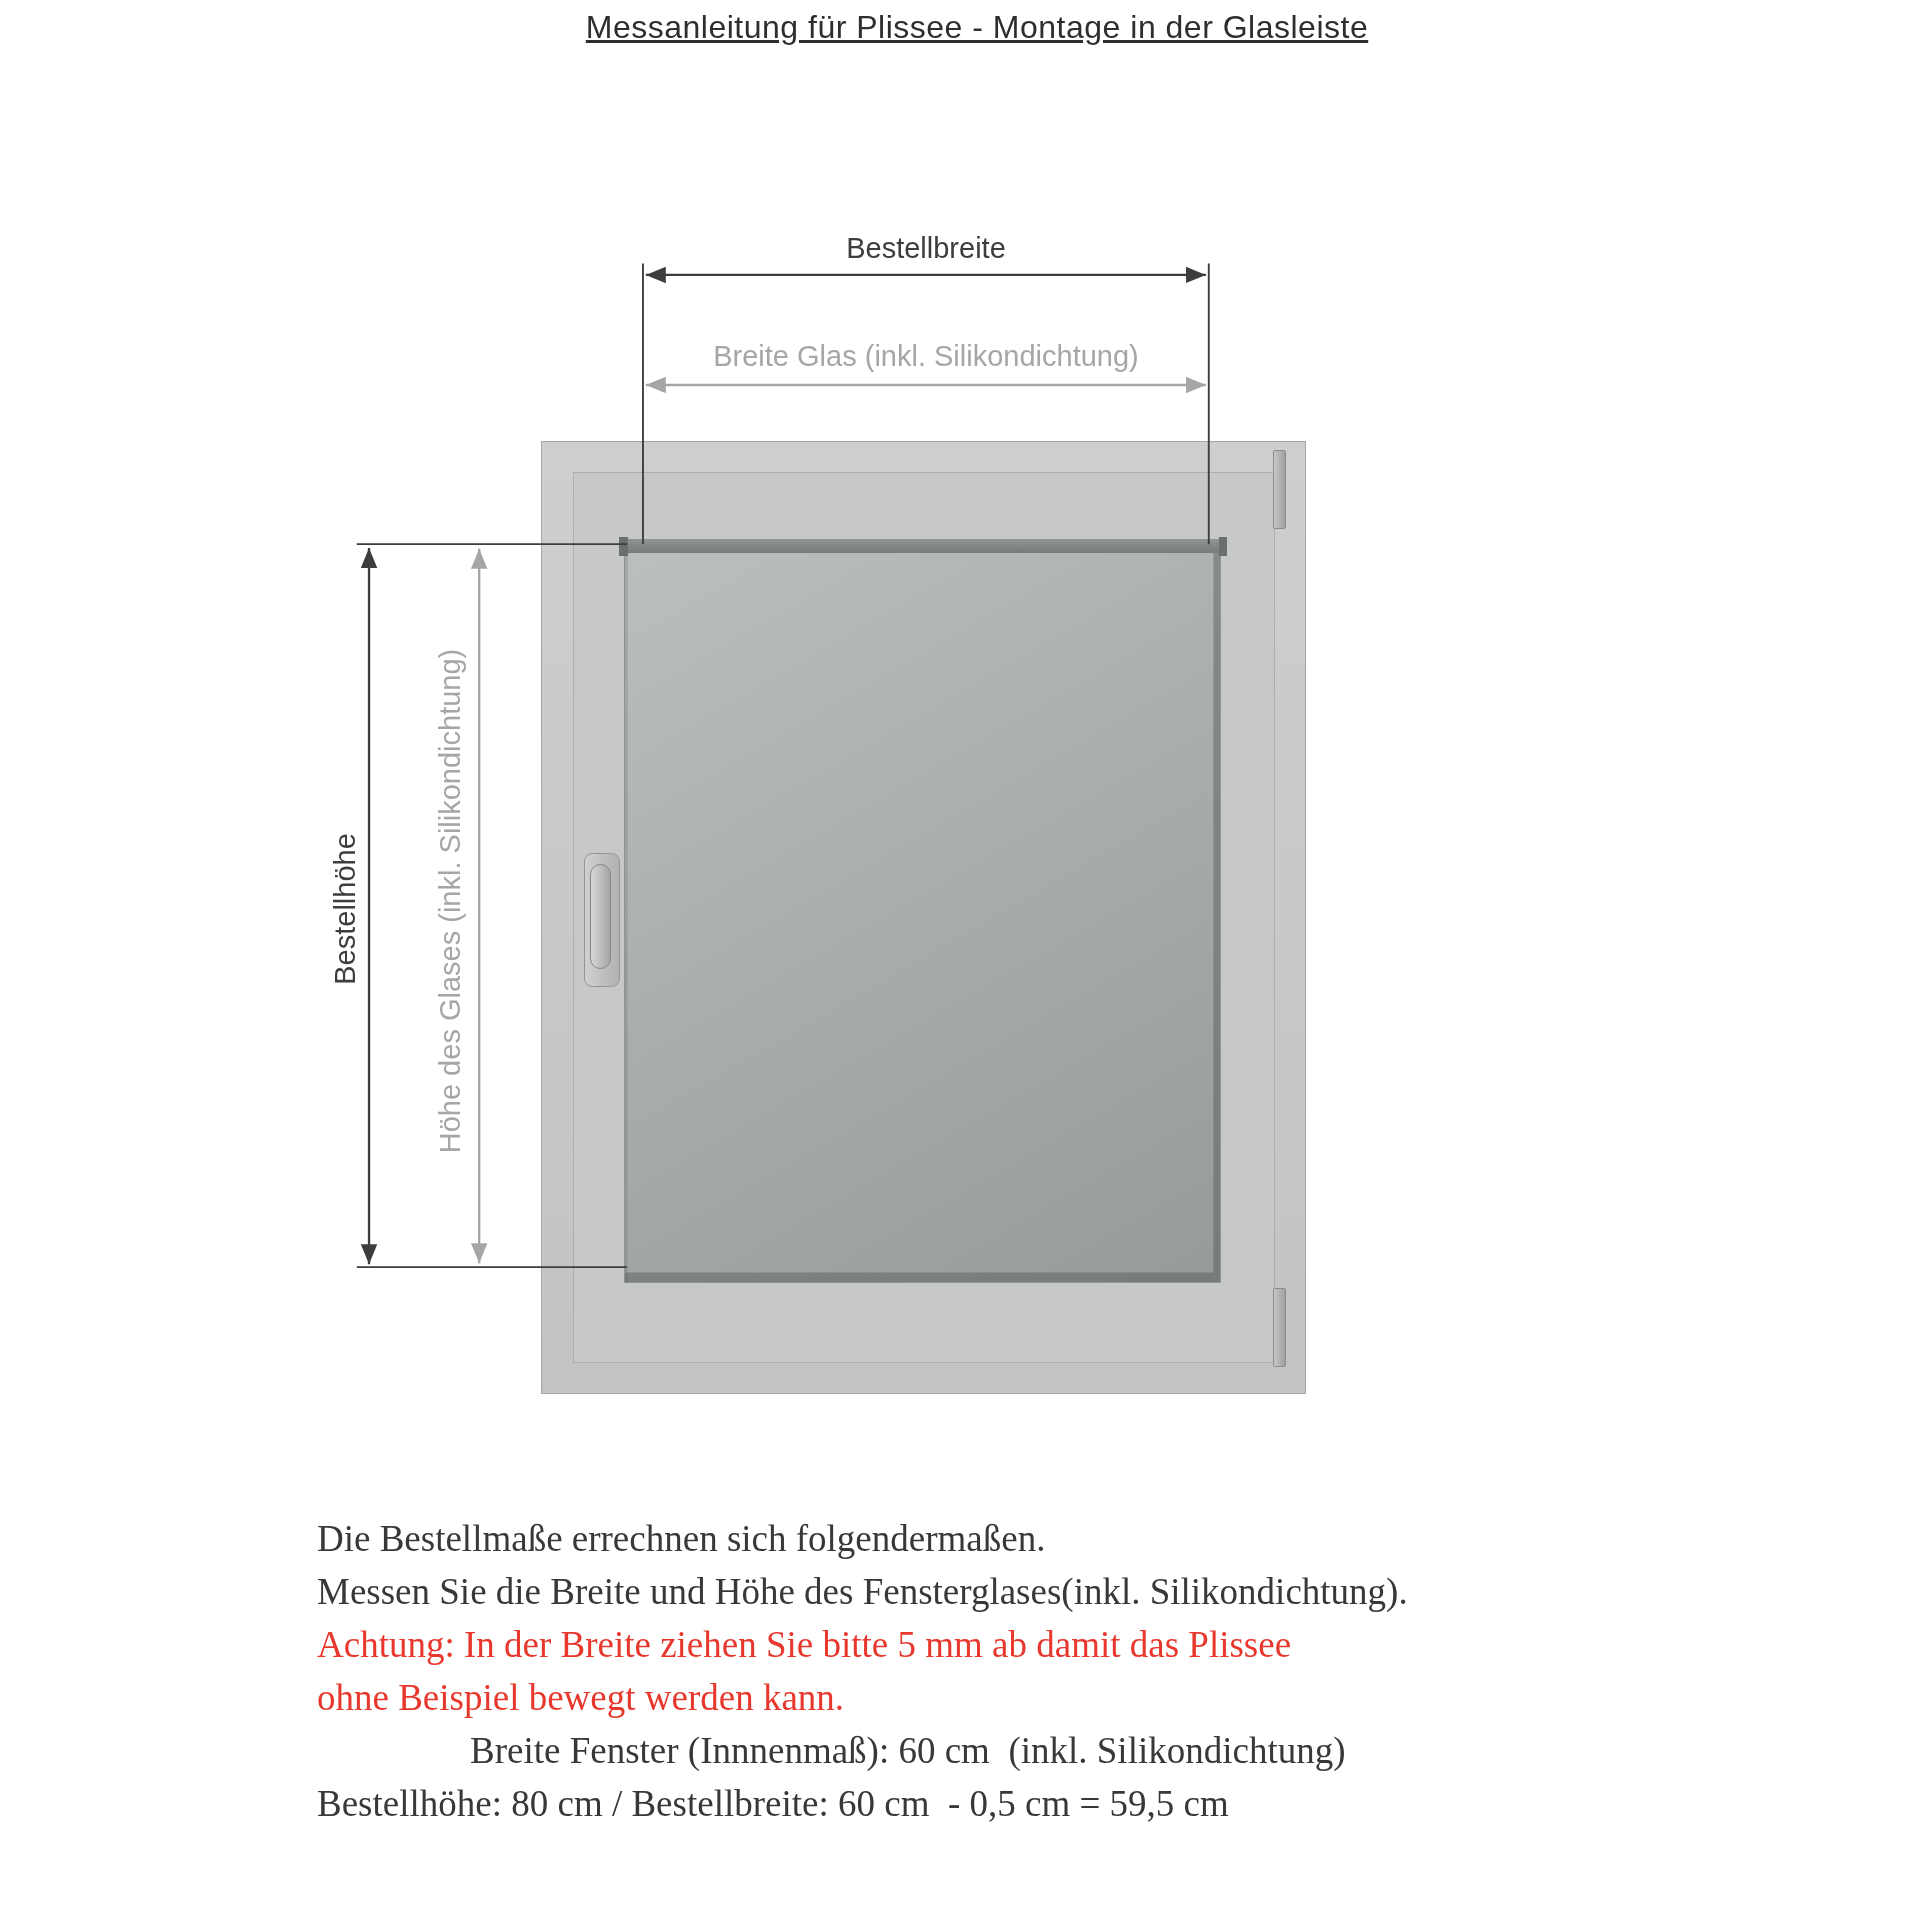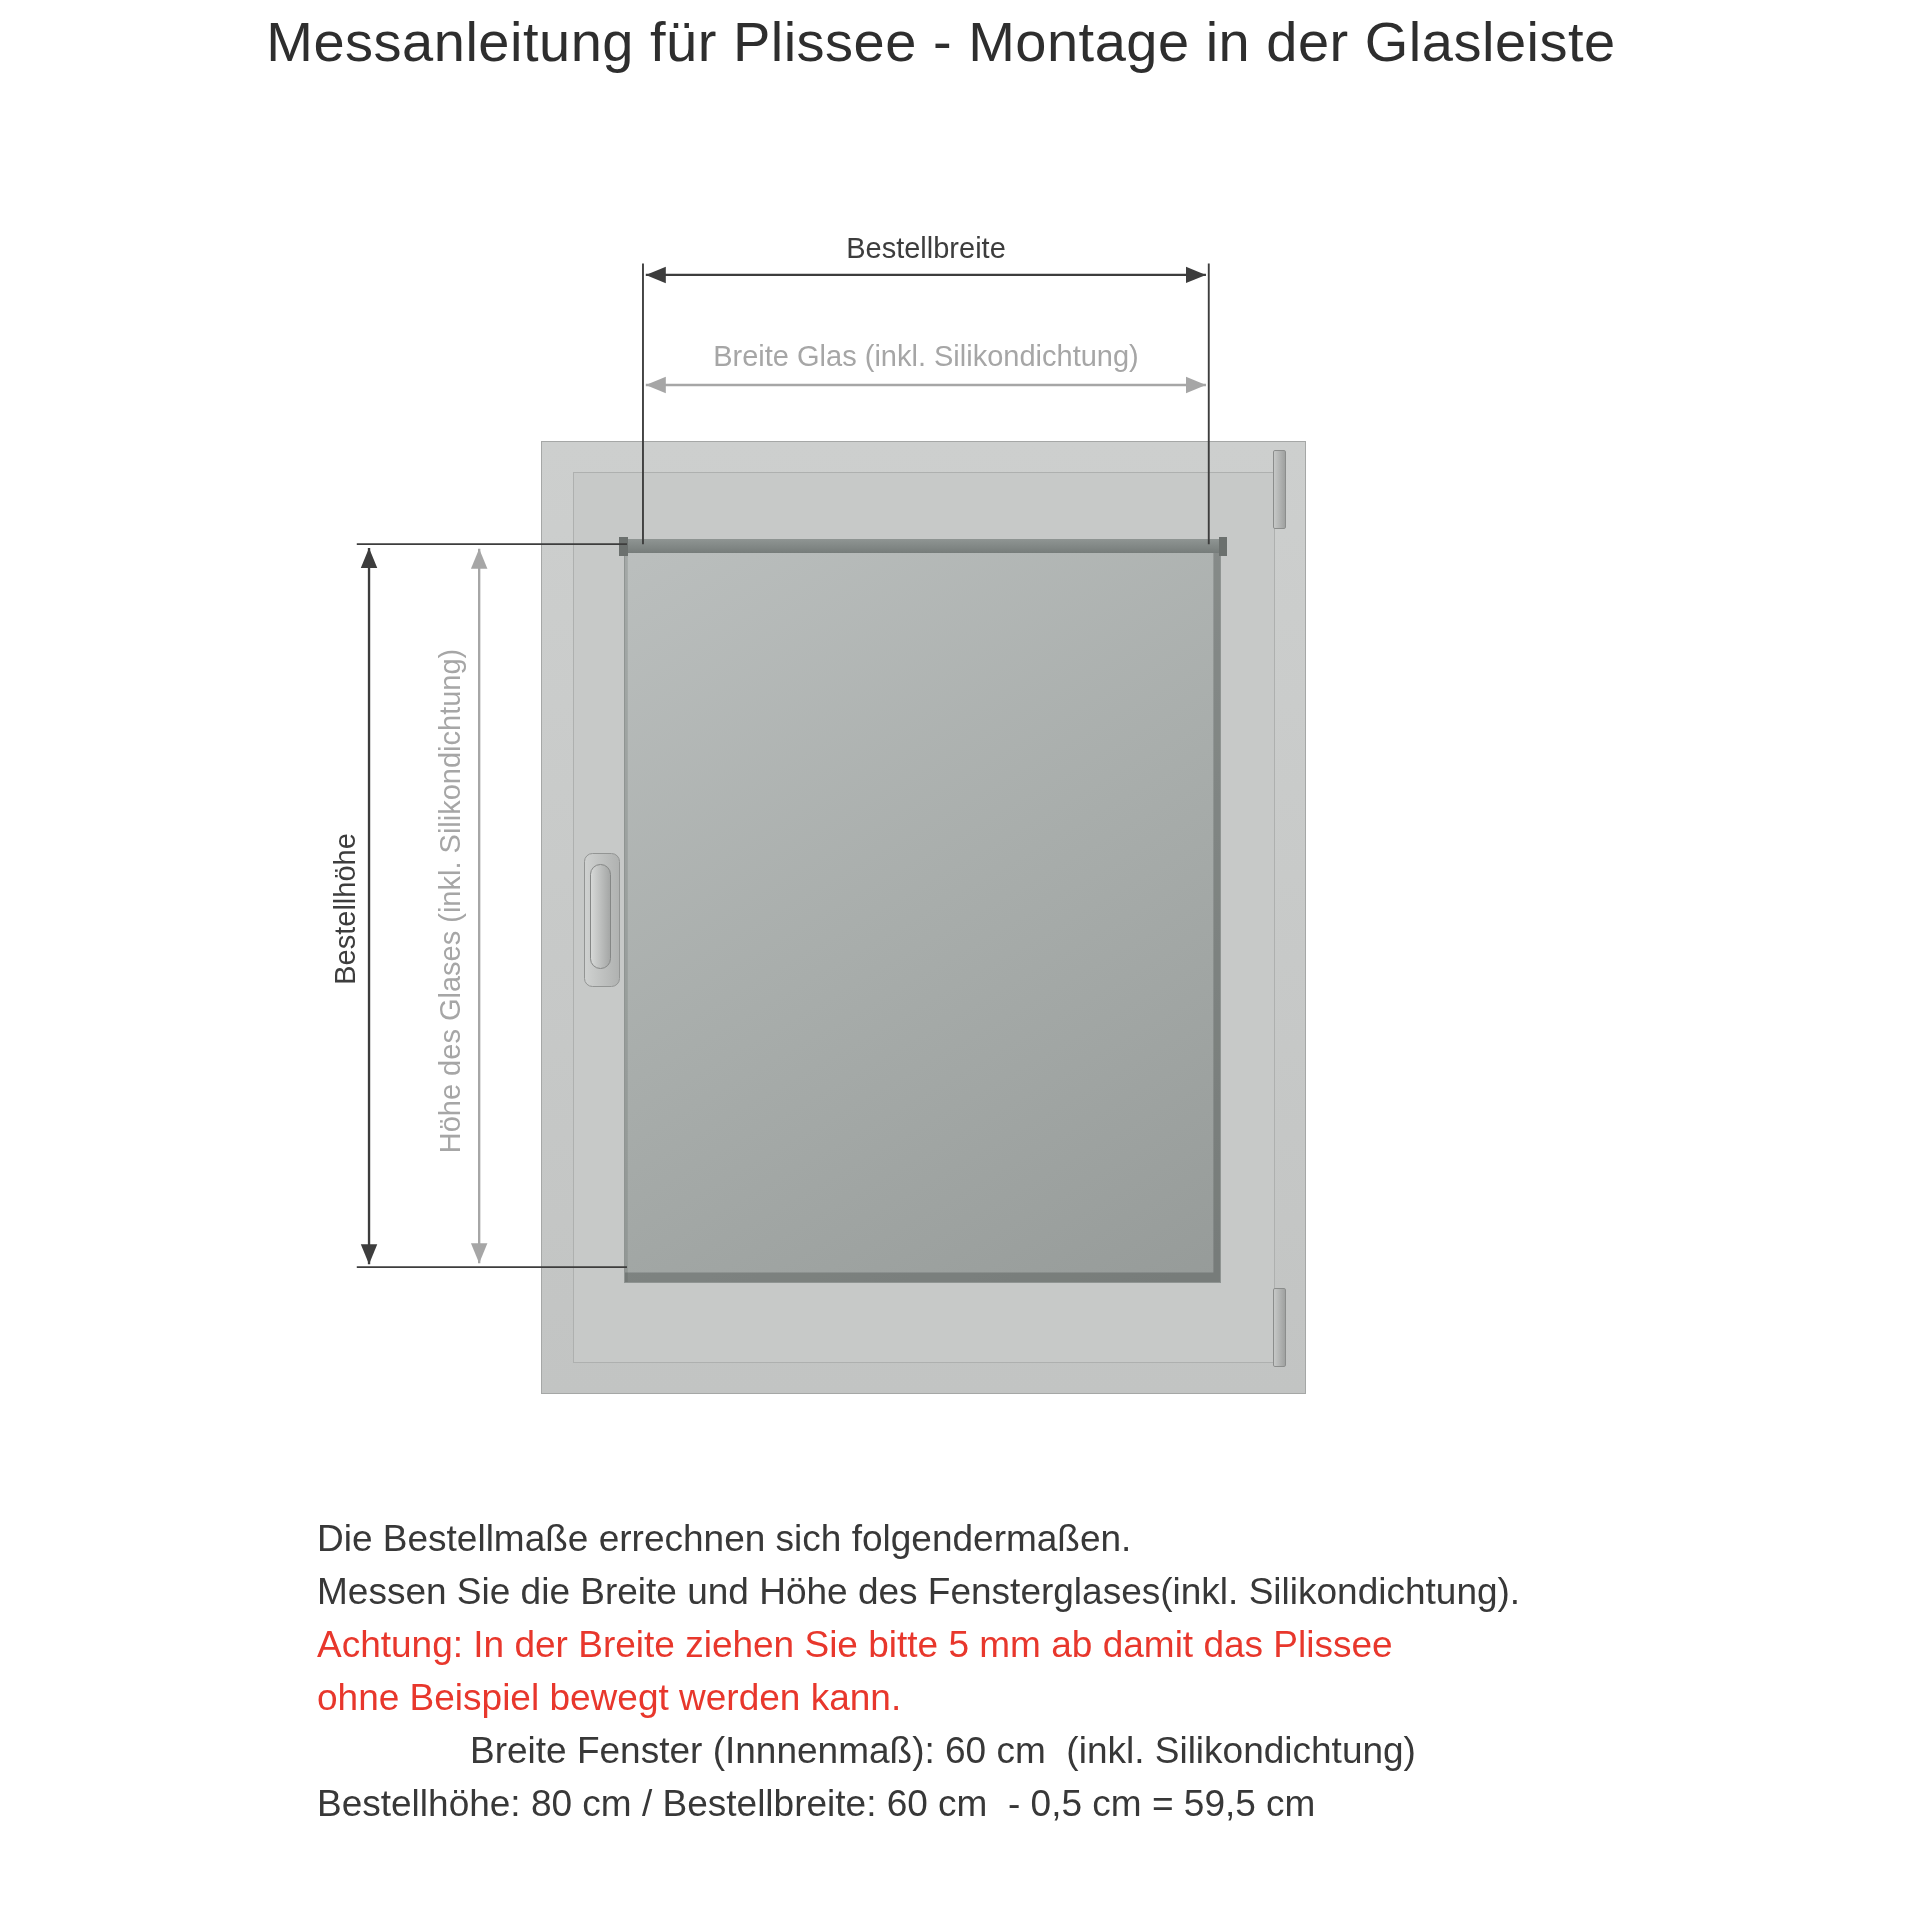--- a/index.html
+++ b/index.html
@@ -1,22 +1,22 @@
 <!DOCTYPE html>
 <html style="font-size:15px"><head>
 <meta charset="utf-8">
 <style>
   html,body{margin:0;padding:0;background:#ffffff;}
   #page{
     position:relative;width:1928px;height:1928px;overflow:hidden;
     font-family:"Liberation Sans", sans-serif;color:#383838;background:#ffffff;
   }
   .title{
-    position:absolute;left:941px;top:9.4px;transform:translateX(-50%);
-    font-size:56px;color:#2e2e2e;white-space:nowrap;letter-spacing:0.5px;
+    position:absolute;left:977px;top:9.4px;transform:translateX(-50%);
+    font-size:32px;color:#2e2e2e;white-space:nowrap;letter-spacing:0.5px;text-decoration:underline;
   }
 
   
   .win-frame{
     position:absolute;left:541px;top:441px;width:765px;height:953px;box-sizing:border-box;
     background:linear-gradient(180deg,#cdcfce 0%,#c2c4c3 100%);
     border:1.9px solid #a5a7a6;
   }
   .win-sash{
     position:absolute;left:573px;top:472px;width:702px;height:891px;box-sizing:border-box;
@@ -54,21 +54,21 @@
 
   
   .overlay{position:absolute;left:0;top:0;}
   .dim-label{position:absolute;white-space:nowrap;font-size:29px;color:#3d3d3d;}
   .dim-label.gray{color:#a6a6a6;}
   .center-h{transform:translateX(-50%);}
   .rot{transform:translate(-50%,-50%) rotate(-90deg);}
 
   
   .instructions{position:absolute;left:317px;top:1512px;font-size:37px;line-height:53px;color:#383838;}
-  .line{white-space:pre;}
+  .line{white-space:pre;font-family:Liberation Serif, serif;}
   .line.red{color:#e8372c;}
   .line.gap-top{margin-top:55px;}
   .line.indent{padding-left:153px;}
 </style>
 </head>
 <body>
 
 <div id="page">
 
   <div class="title">Messanleitung für Plissee - Montage in der Glasleiste</div>

